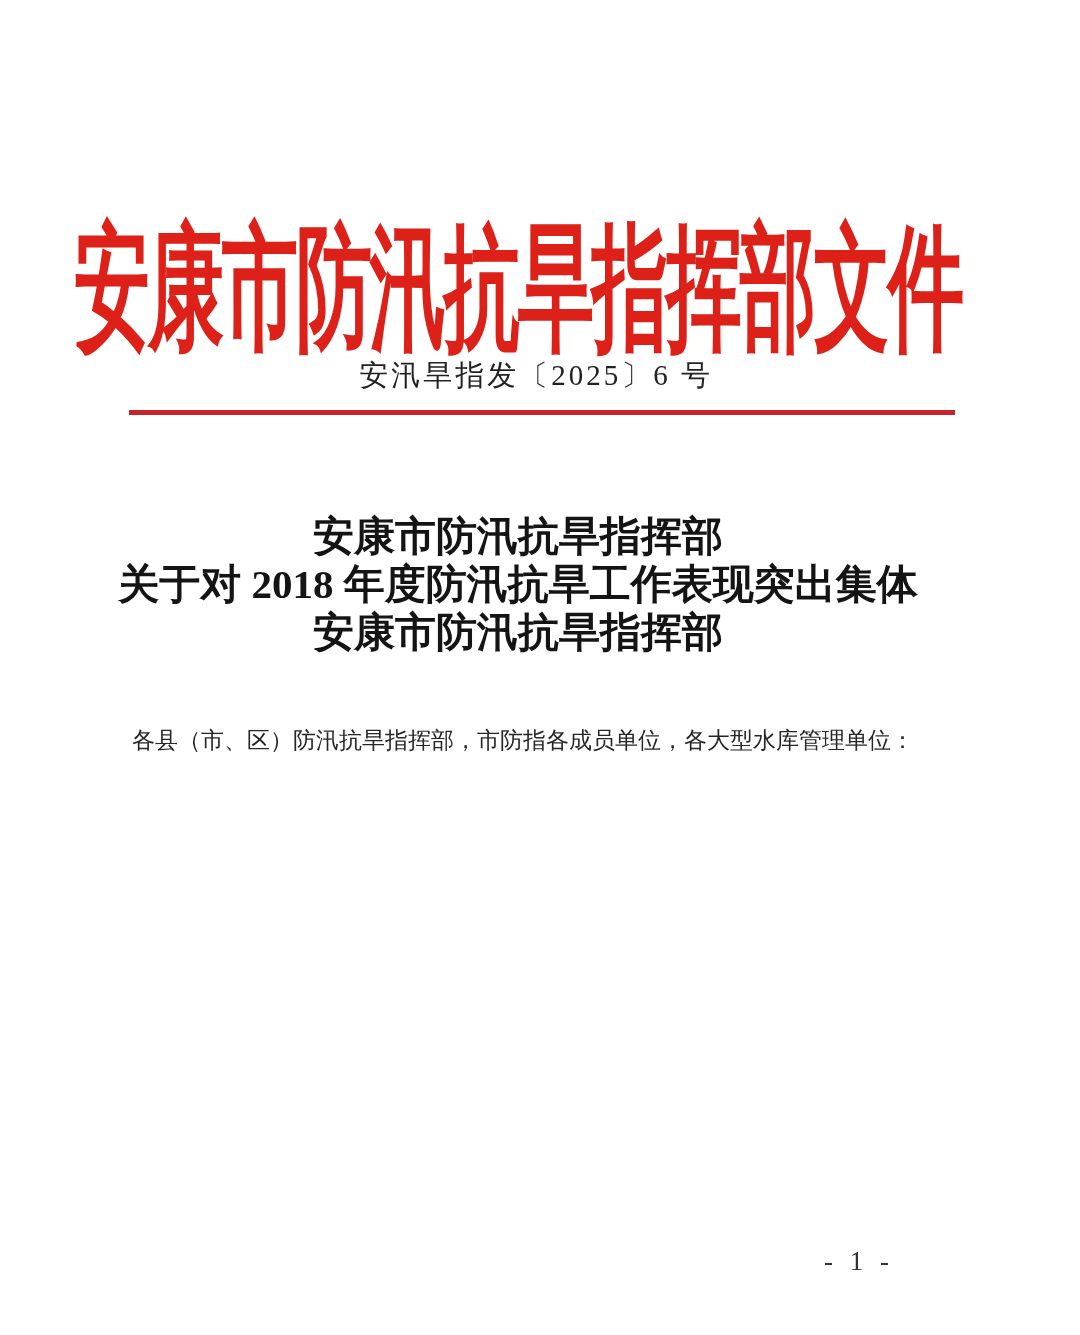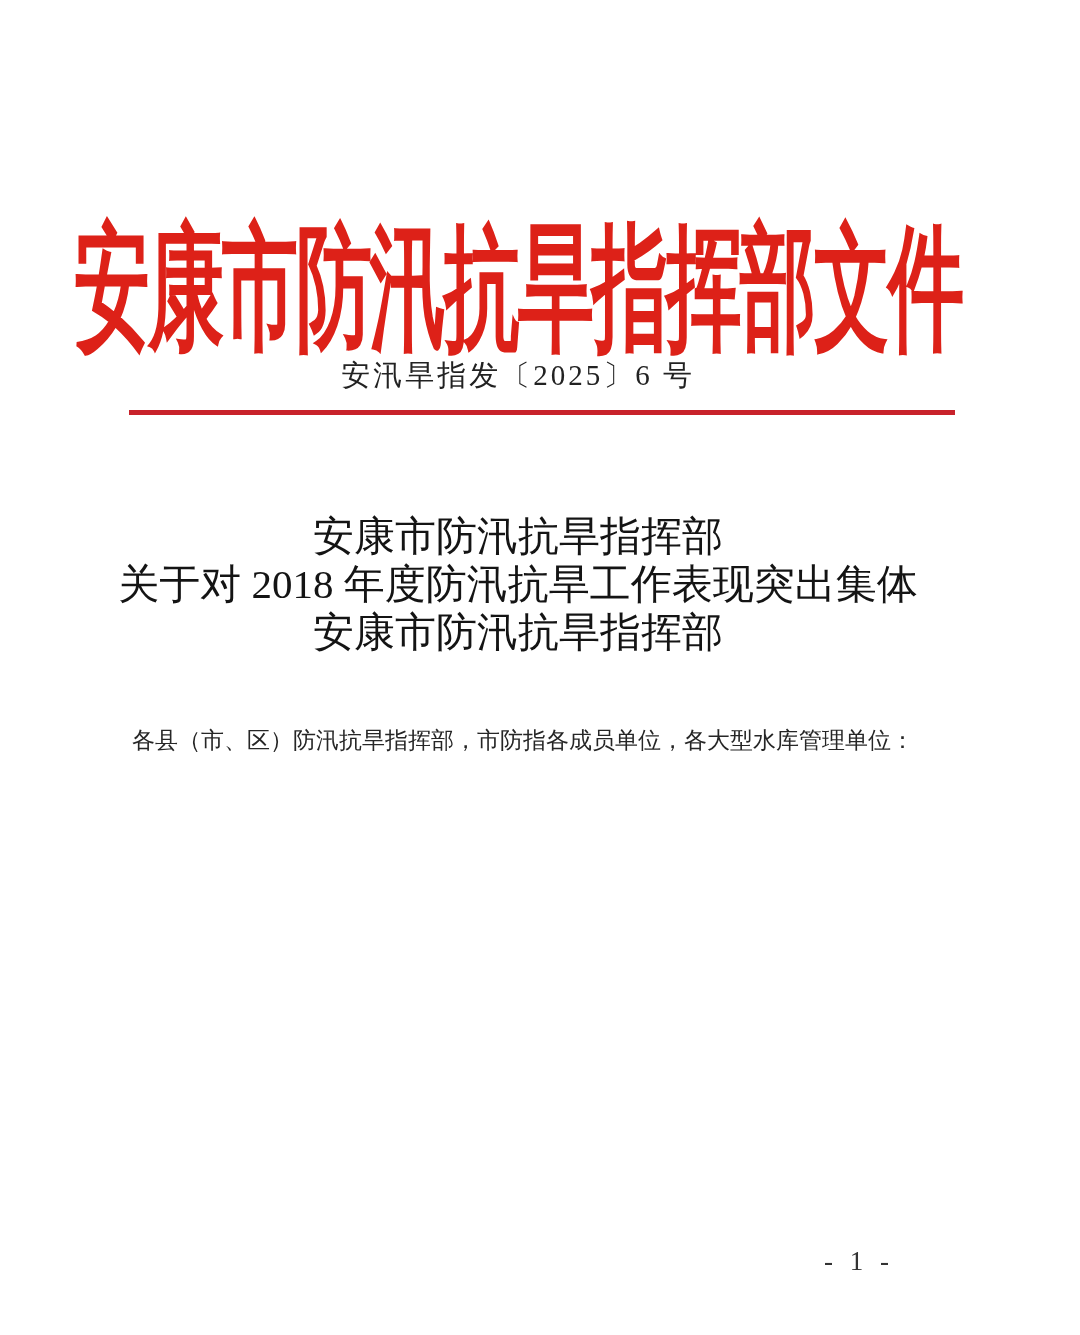--- a/index.html
+++ b/index.html
@@ -31,36 +31,37 @@
   }
   .doc-number {
     position: absolute;
     top: 356px;
     left: 0;
     width: 100%;
     text-align: center;
     font-size: 29px;
     letter-spacing: 3px;
     color: #222222;
+    padding-left: 18px;
   }
   .red-line {
     position: absolute;
     top: 410px;
     left: 129px;
     width: 826px;
     height: 5px;
     background: var(--line_red, #c8222b);
   }
   .doc-title {
     position: absolute;
     top: 512px;
     left: 40px;
     right: 40px;
     text-align: center;
-    font-weight: normal;
+    font-weight: bold;
     font-size: 41px;
     line-height: 48px;
     color: #141414;
   }
   .doc-body {
     position: absolute;
     top: 716px;
     left: 132px;
     width: 822px;
     font-size: 23px;

